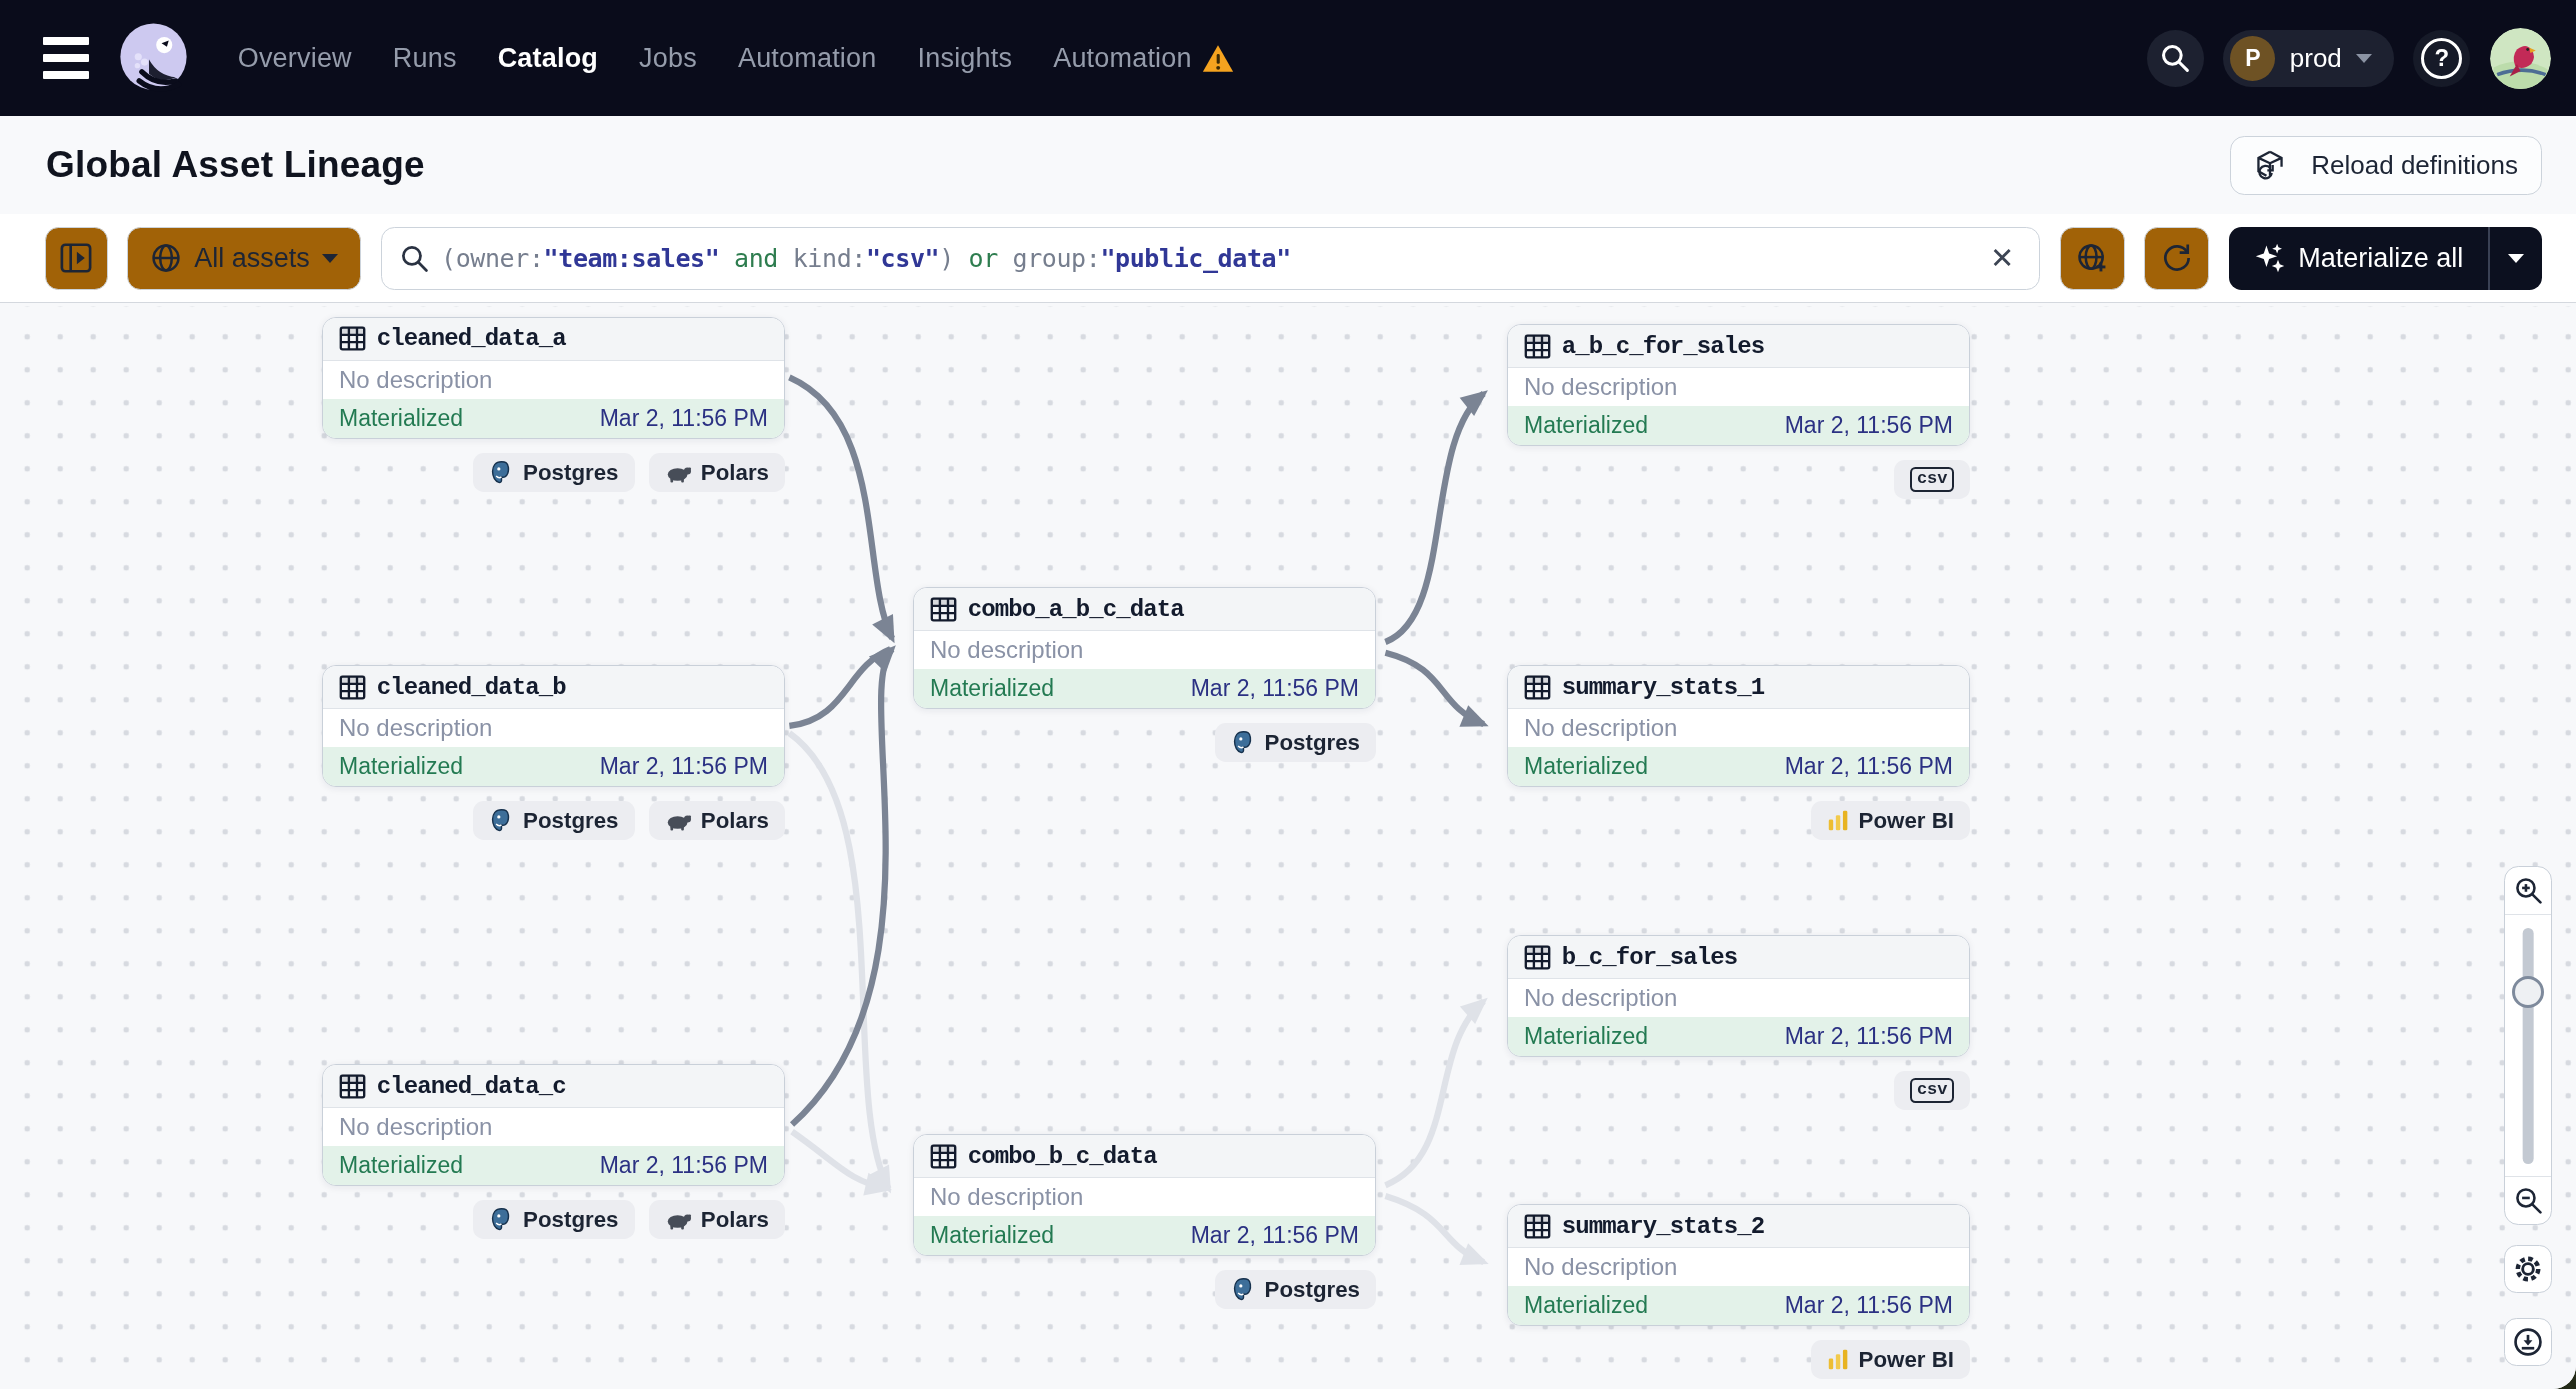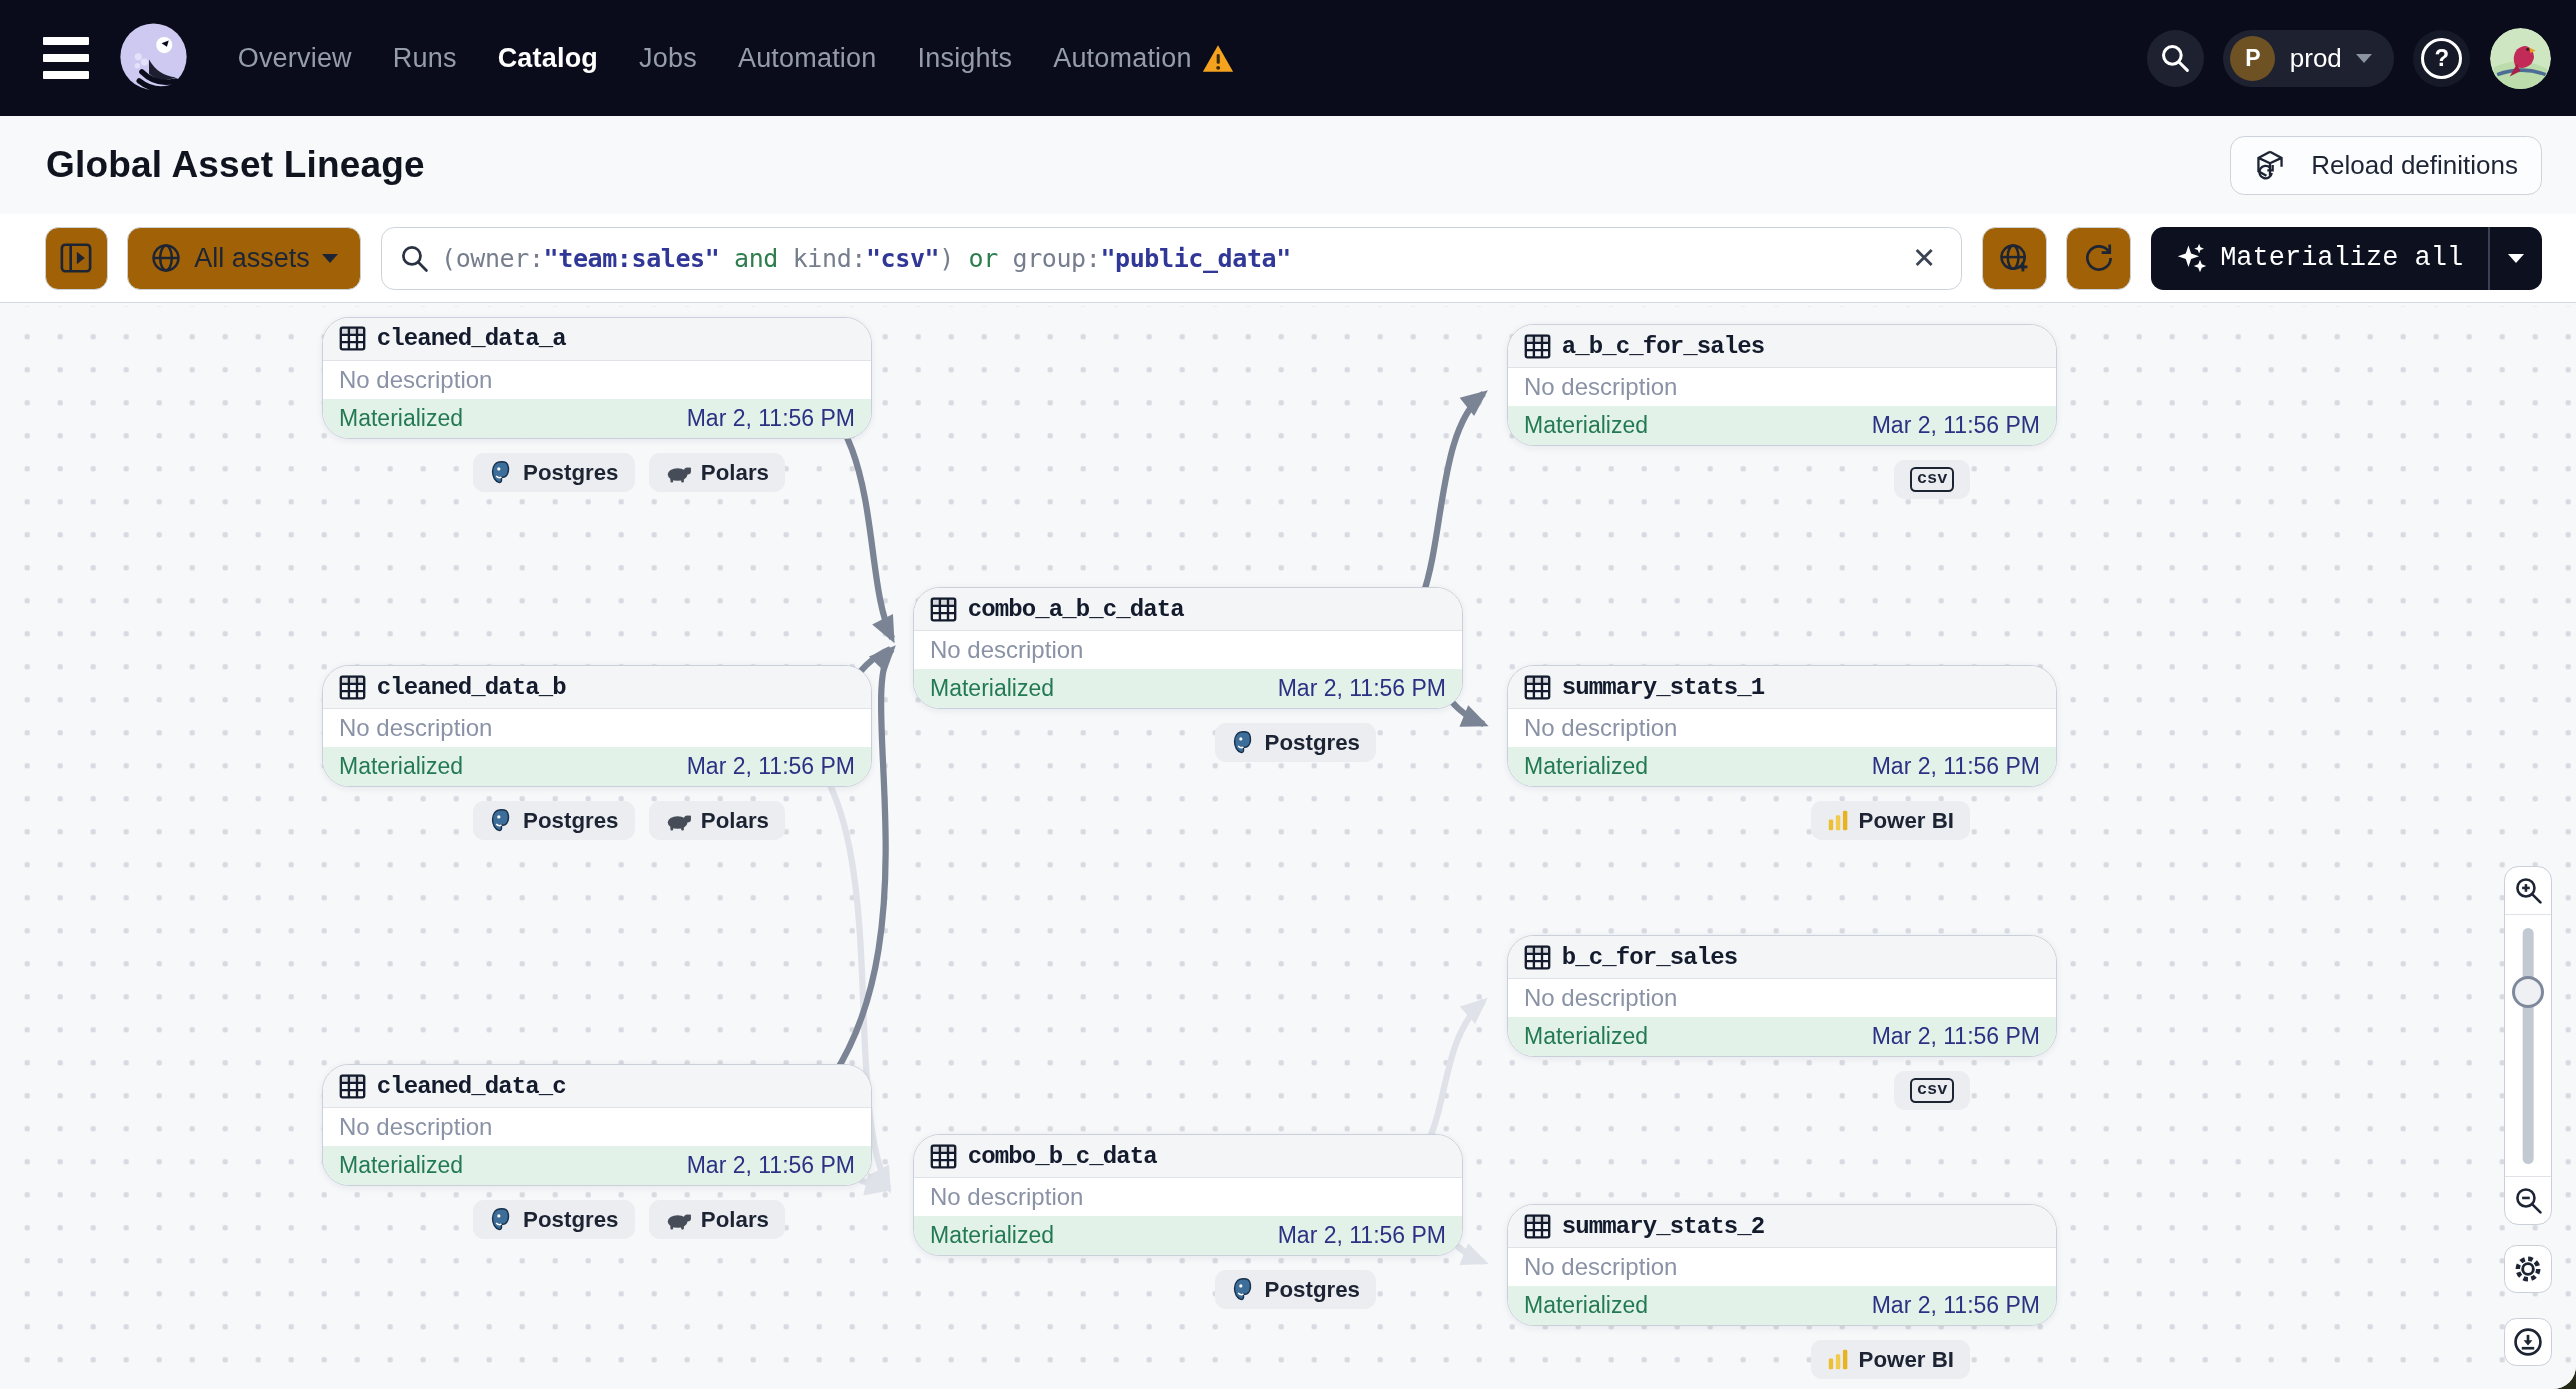--- a/index.html
+++ b/index.html
@@ -35,33 +35,33 @@
   .toolbar { height:89px; background:#ffffff; border-bottom:1.8px solid #d4d8de; display:flex; align-items:center; padding:0 34px 0 45px; gap:19.7px; }
   .tb-btn { height:63px; min-width:55px; border:1.8px solid #ccd3db; border-radius:13.4px; background:#a16207; display:flex; align-items:center; justify-content:center; padding:0 14.3px; cursor:pointer; }
   .scope-btn { gap:12.5px; font-size:27px; color:#1d2535; font-weight:500; padding:0 21.5px; }
   .search-box { flex:1; height:63px; border:1.8px solid #ccd3db; border-radius:13.4px; background:#fff; display:flex; align-items:center; padding:0 18px; gap:12.5px; }
   .query { font-family:"DejaVu Sans Mono", monospace; font-size:25px; letter-spacing:-0.4px; white-space:pre; flex:1; }
   .q-plain { color:#767e8e; }
   .q-val { color:#303796; font-weight:700; }
   .q-op { color:#2e7d4f; }
   .clear-x { font-size:29px; color:#3c4453; cursor:pointer; padding:0 7.2px; }
   .mat-btn { height:63px; background:#0c101f; border-radius:12.5px; display:flex; align-items:stretch; color:#fff; cursor:pointer; overflow:hidden; }
-  .mat-main { display:flex; align-items:center; gap:12.5px; padding:0 25px; font-size:27px; font-weight:500;font-family:Liberation Mono, monospace; }
+  .mat-main { display:flex; align-items:center; gap:12.5px; padding:0 25px; font-size:27px; font-weight:500; }
   .mat-sep { width:1.8px; background:#3a4154; }
   .mat-caret { width:52px; display:flex; align-items:center; justify-content:center; }
   .mat-caret .caret { border-top-color:#fff; }
 
   
   .graph { position:absolute; top:306px; left:0; right:0; bottom:0;
     background-color:#f7f8fa;
     background-image:radial-gradient(circle, #d7dae0 2.7px, transparent 3.1px);
     background-size:33px 33px; background-position:10.7px 14.3px; }
   .edges { position:absolute; inset:0; }
 
-  .node { position:absolute; width:550px; border:1.8px solid #c9d0d9; border-radius:27px; background:#fff; overflow:hidden; box-shadow:0 1.8px 7.2px rgba(20,30,50,.07); cursor:pointer; }
+  .node { position:absolute; width:463px; border:1.8px solid #c9d0d9; border-radius:14px; background:#fff; overflow:hidden; box-shadow:0 1.8px 7.2px rgba(20,30,50,.07); cursor:pointer; }
   .node-header { height:43px; background:#f3f5f7; border-bottom:1.8px solid #dfe3e8; display:flex; align-items:center; gap:10.7px; padding:0 16px; }
   .node-name { font-family:"Liberation Mono", monospace; font-size:24px; font-weight:700; color:#131b2d; letter-spacing:-0.9px; }
   .node-desc { height:38px; display:flex; align-items:center; padding:0 16px; font-size:24px; color:#8a92a6; }
   .node-footer { height:39px; background:#e3f2e9; display:flex; align-items:center; justify-content:space-between; padding:0 16px; font-size:23px; }
   .mat-label { color:#237a52; }
   .mat-time { color:#2b3183; }
 
   .badges { position:absolute; display:flex; gap:14.3px; }
   .pill { height:39px; background:#ecedf1; border-radius:10.7px; display:flex; align-items:center; gap:9px; padding:0 16px; font-size:22.3px; font-weight:700; color:#1c2433; cursor:pointer; }
   .csv-box { border:2.7px solid #1c2433; border-radius:5.4px; font-family:"Liberation Mono", monospace; font-size:17px; font-weight:700; color:#1c2433; padding:0.9px 4.5px; line-height:1.1; }

